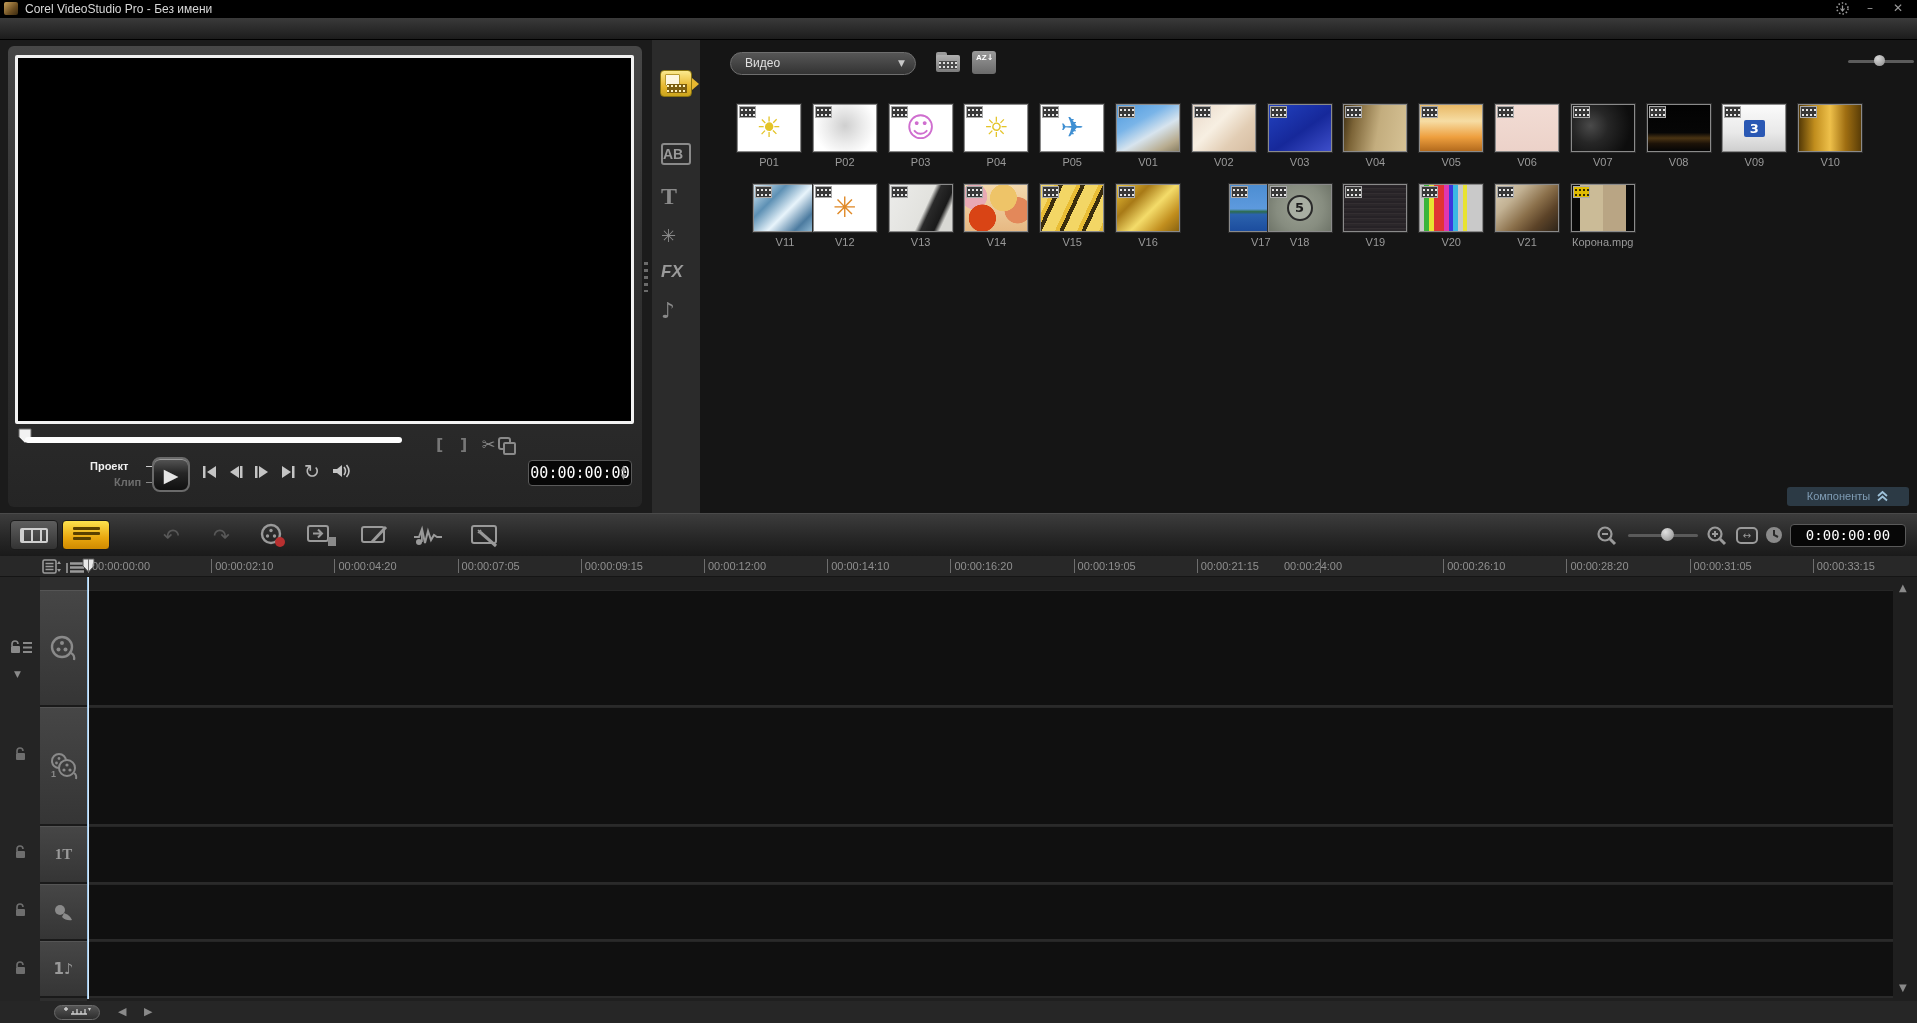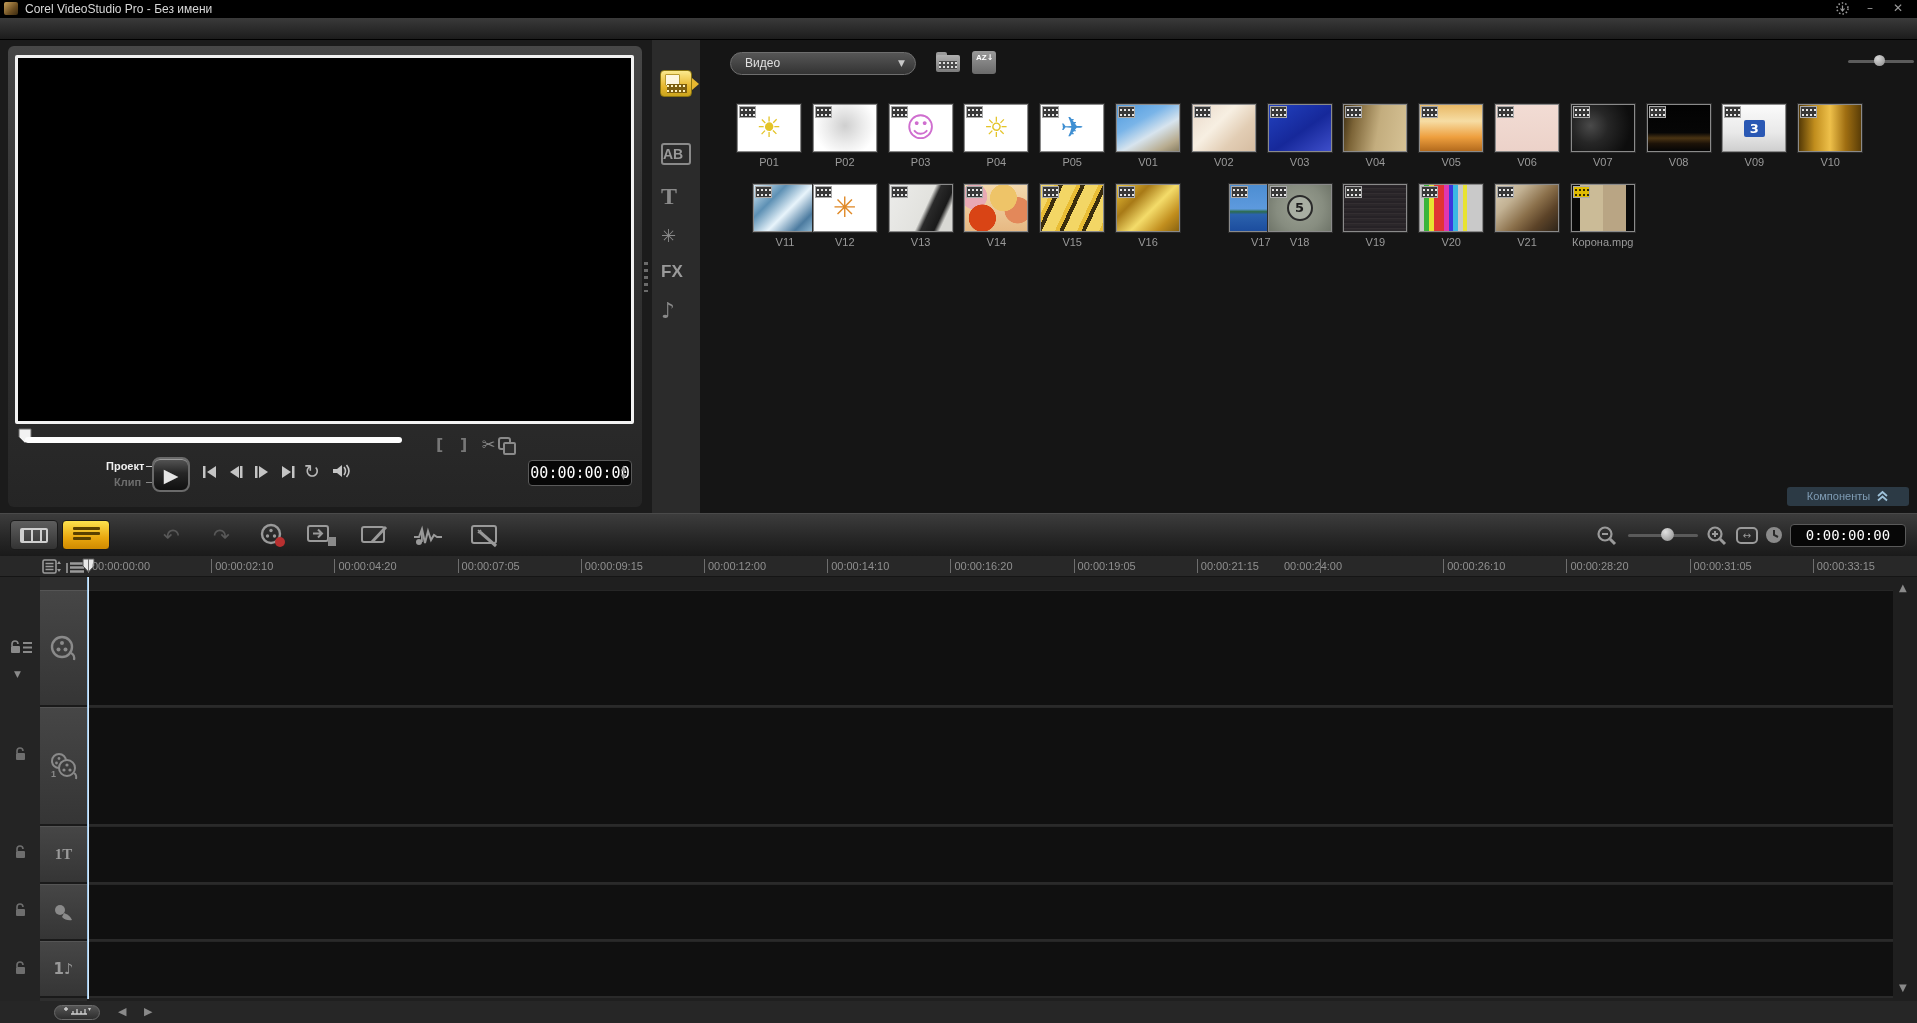--- a/index.html
+++ b/index.html
@@ -73,21 +73,21 @@
     background-image:repeating-linear-gradient(90deg,#fdf2c0 0 2px,transparent 2px 4px),
       repeating-linear-gradient(90deg,#fdf2c0 0 2px,transparent 2px 4px);
     background-size:100% 2px; background-repeat:no-repeat; background-position:0 1px,0 6px; }
   .media-notch { position:absolute; left:40px; top:38px; width:0; height:0;
     border-top:6px solid transparent; border-bottom:6px solid transparent;
     border-left:7px solid #e8b830; }
   .ab-ico { top:103px; font-size:14px; color:#9a9a9a; border:2px solid #8a8a8a; border-radius:3px;
     width:30px; height:22px; line-height:19px; }
   .t-ico { top:143px; font-family:"Liberation Serif",serif; font-size:24px; color:#8a8a8a; }
   .gfx-ico { top:185px; font-size:18px; color:#8a8a8a; font-family:"DejaVu Sans",sans-serif;}
-  .fx-ico { top:222px; font-size:17px; color:#9a9a9a; }
+  .fx-ico { top:222px; font-size:17px; font-style:italic; color:#9a9a9a; }
   .note-ico { top:258px; font-size:22px; color:#8a8a8a; font-family:"DejaVu Sans",sans-serif;}
 
   .lib-top { left:48px; top:0; width:1217px; height:48px; }
   .dropdown { left:30px; top:12px; width:186px; height:23px; border-radius:12px;
     background:linear-gradient(180deg,#565656,#333); border:1px solid #6e6e6e;
     color:#e0e0e0; font-size:12px; line-height:21px; padding-left:14px; }
   .dropdown .chev { position:absolute; right:10px; top:0; color:#c8c8c8; font-size:9px;
     font-family:"DejaVu Sans",sans-serif; }
   .folder-ico { left:236px; top:12px; width:26px; height:21px; }
   .folder-ico .tab { position:absolute; left:0; top:0; width:11px; height:5px;
@@ -209,21 +209,21 @@
 
   <div class="abs preview-panel">
     <div class="abs screen"></div>
     <div class="abs scrub-marker">
       <svg width="14" height="16" viewBox="0 0 14 16">
           <path d="M1 1 h12 v8 l-6 6 -6 -6 z" fill="#f2f2f2" stroke="#6a6a6a"></path>
         </svg>
     </div>
     <div class="abs scrub-bar"></div>
 
-    <div class="abs pv-lbl" style="left:98px;top:414px;color:#f0f0f0;">Проект</div>
+    <div class="abs pv-lbl" style="left:82px;top:414px;color:#f0f0f0;">Проект</div>
     <div class="abs pv-line" style="left:138px;top:420px;width:8px;background:#ccc;"></div>
     <div class="abs pv-lbl" style="left:106px;top:430px;color:#6e6e6e;">Клип</div>
     <div class="abs pv-line" style="left:138px;top:436px;width:8px;"></div>
 
     <div class="abs playbtn"><span>▶</span></div>
 
     <div class="abs tr-ico" style="left:192px;">
       <svg width="20" height="16" viewBox="0 0 20 16">
           <rect x="3" y="2" width="2.5" height="12" fill="#c4c4c4"></rect>
           <path d="M16 2 L7 8 l9 6 z" fill="#c4c4c4"></path>

